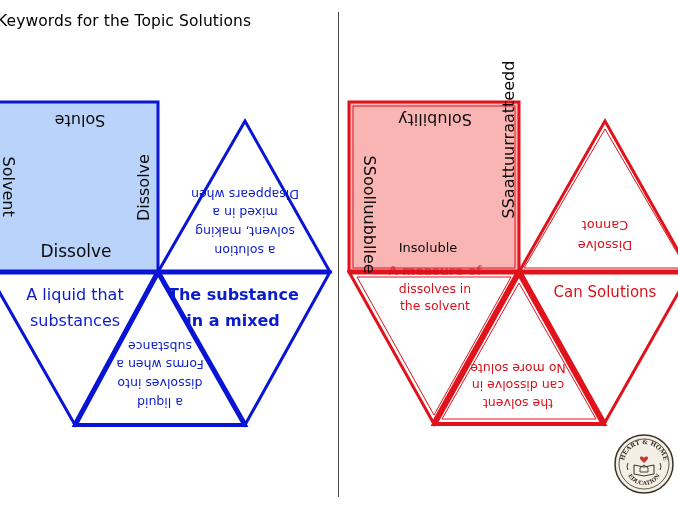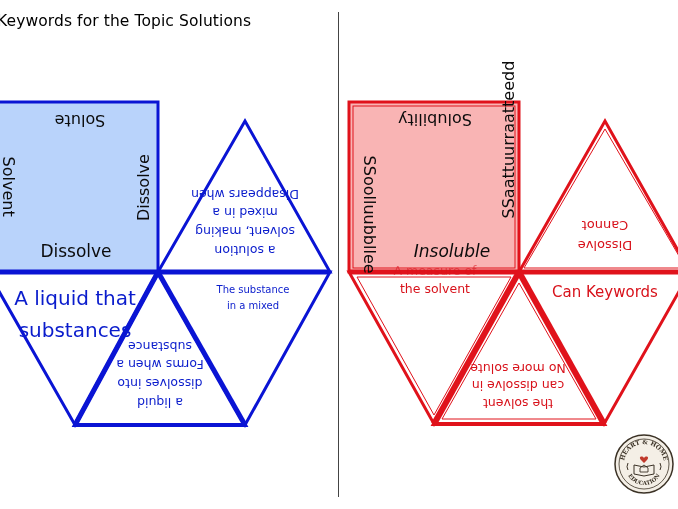--- a/index.html
+++ b/index.html
@@ -57,55 +57,56 @@
 <div class="lbl dark" style="left:-27px;top:175px;width:70px;font-size:16px;transform:rotate(90deg);">Solvent</div>
 <div class="lbl dark" style="left:106px;top:176px;width:76px;font-size:16px;transform:rotate(-90deg);">Dissolve</div>
 <div class="lbl dark" style="left:28px;top:239px;width:96px;font-size:17px;">Dissolve</div>
 
 <div class="lbl blue flip" style="left:180px;top:184px;width:130px;font-size:12.5px;line-height:1.5;">
   <div>a solution</div>
   <div>solvent, making</div>
   <div>mixed in a</div>
   <div>Disappears when</div>
 </div>
-<div class="lbl blue" style="left:10px;top:282px;width:130px;font-size:20px;line-height:1.6;">
+<div class="lbl blue" style="left:10px;top:282px;width:130px;font-size:16px;line-height:1.6;">
   <div>A liquid that</div>
   <div>substances</div>
 </div>
 <div class="lbl blue flip" style="left:100px;top:336px;width:120px;font-size:12.5px;line-height:1.5;">
   <div>a liquid</div>
   <div>dissolves into</div>
   <div>Forms when a</div>
   <div>substance</div>
 </div>
-<div class="lbl blue" style="left:188px;top:282px;width:130px;font-size:10px;line-height:1.6;">
+<div class="lbl blue" style="left:168px;top:282px;width:130px;font-size:16px;line-height:1.6;font-weight:bold;">
   <div>The substance</div>
   <div>in a mixed</div>
 </div>
 
 <div class="lbl dark flip" style="left:385px;top:108px;width:100px;font-size:16px;">Solubility</div>
 <div class="lbl dark" style="left:301px;top:203px;width:136px;font-size:16px;transform:rotate(90deg);">SSoolluubbllee</div>
 <div class="lbl dark" style="left:411px;top:128px;width:196px;font-size:16px;transform:rotate(-90deg);">SSaattuurraatteedd</div>
-<div class="lbl dark" style="left:402px;top:239px;width:100px;font-size:17px;font-style:italic;">Insoluble</div>
+<div class="lbl dark" style="left:378px;top:239px;width:100px;font-size:13px;">Insoluble</div>
 
 <div class="lbl red flip" style="left:555px;top:216px;width:100px;font-size:13px;line-height:1.5;">
   <div>Dissolve</div>
   <div>Cannot</div>
 </div>
 <div class="lbl red" style="left:370px;top:262px;width:130px;font-size:12.5px;line-height:1.4;">
-  <div style="opacity:0.55;">A measure of</div>
+  <div style="opacity:0.55;font-weight:bold;">A measure of</div>
+  <div>dissolves in</div>
   <div>the solvent</div>
 </div>
 <div class="lbl red flip" style="left:458px;top:359px;width:120px;font-size:12.5px;line-height:1.4;">
   <div>the solvent</div>
   <div>can dissolve in</div>
   <div>No more solute</div>
 </div>
 <div class="lbl red" style="left:545px;top:282px;width:120px;font-size:15px;">
-  <div>Can Keywords</div>
+  <div>Can Solutions</div>
 </div>
 
 <div class="logo">
   <svg width="60" height="60" viewBox="0 0 60 60">
     <defs>
       <path id="arcTop" d="M10,30 A20,20 0 0,1 50,30"></path>
       <path id="arcBot" d="M12,33 A18,18 0 0,0 48,33"></path>
     </defs>
     <circle cx="30" cy="30" r="29" fill="#f4efe6" stroke="#3b3226" stroke-width="1.5"></circle>
     <circle cx="30" cy="30" r="25" fill="none" stroke="#3b3226" stroke-width="0.8"></circle>

